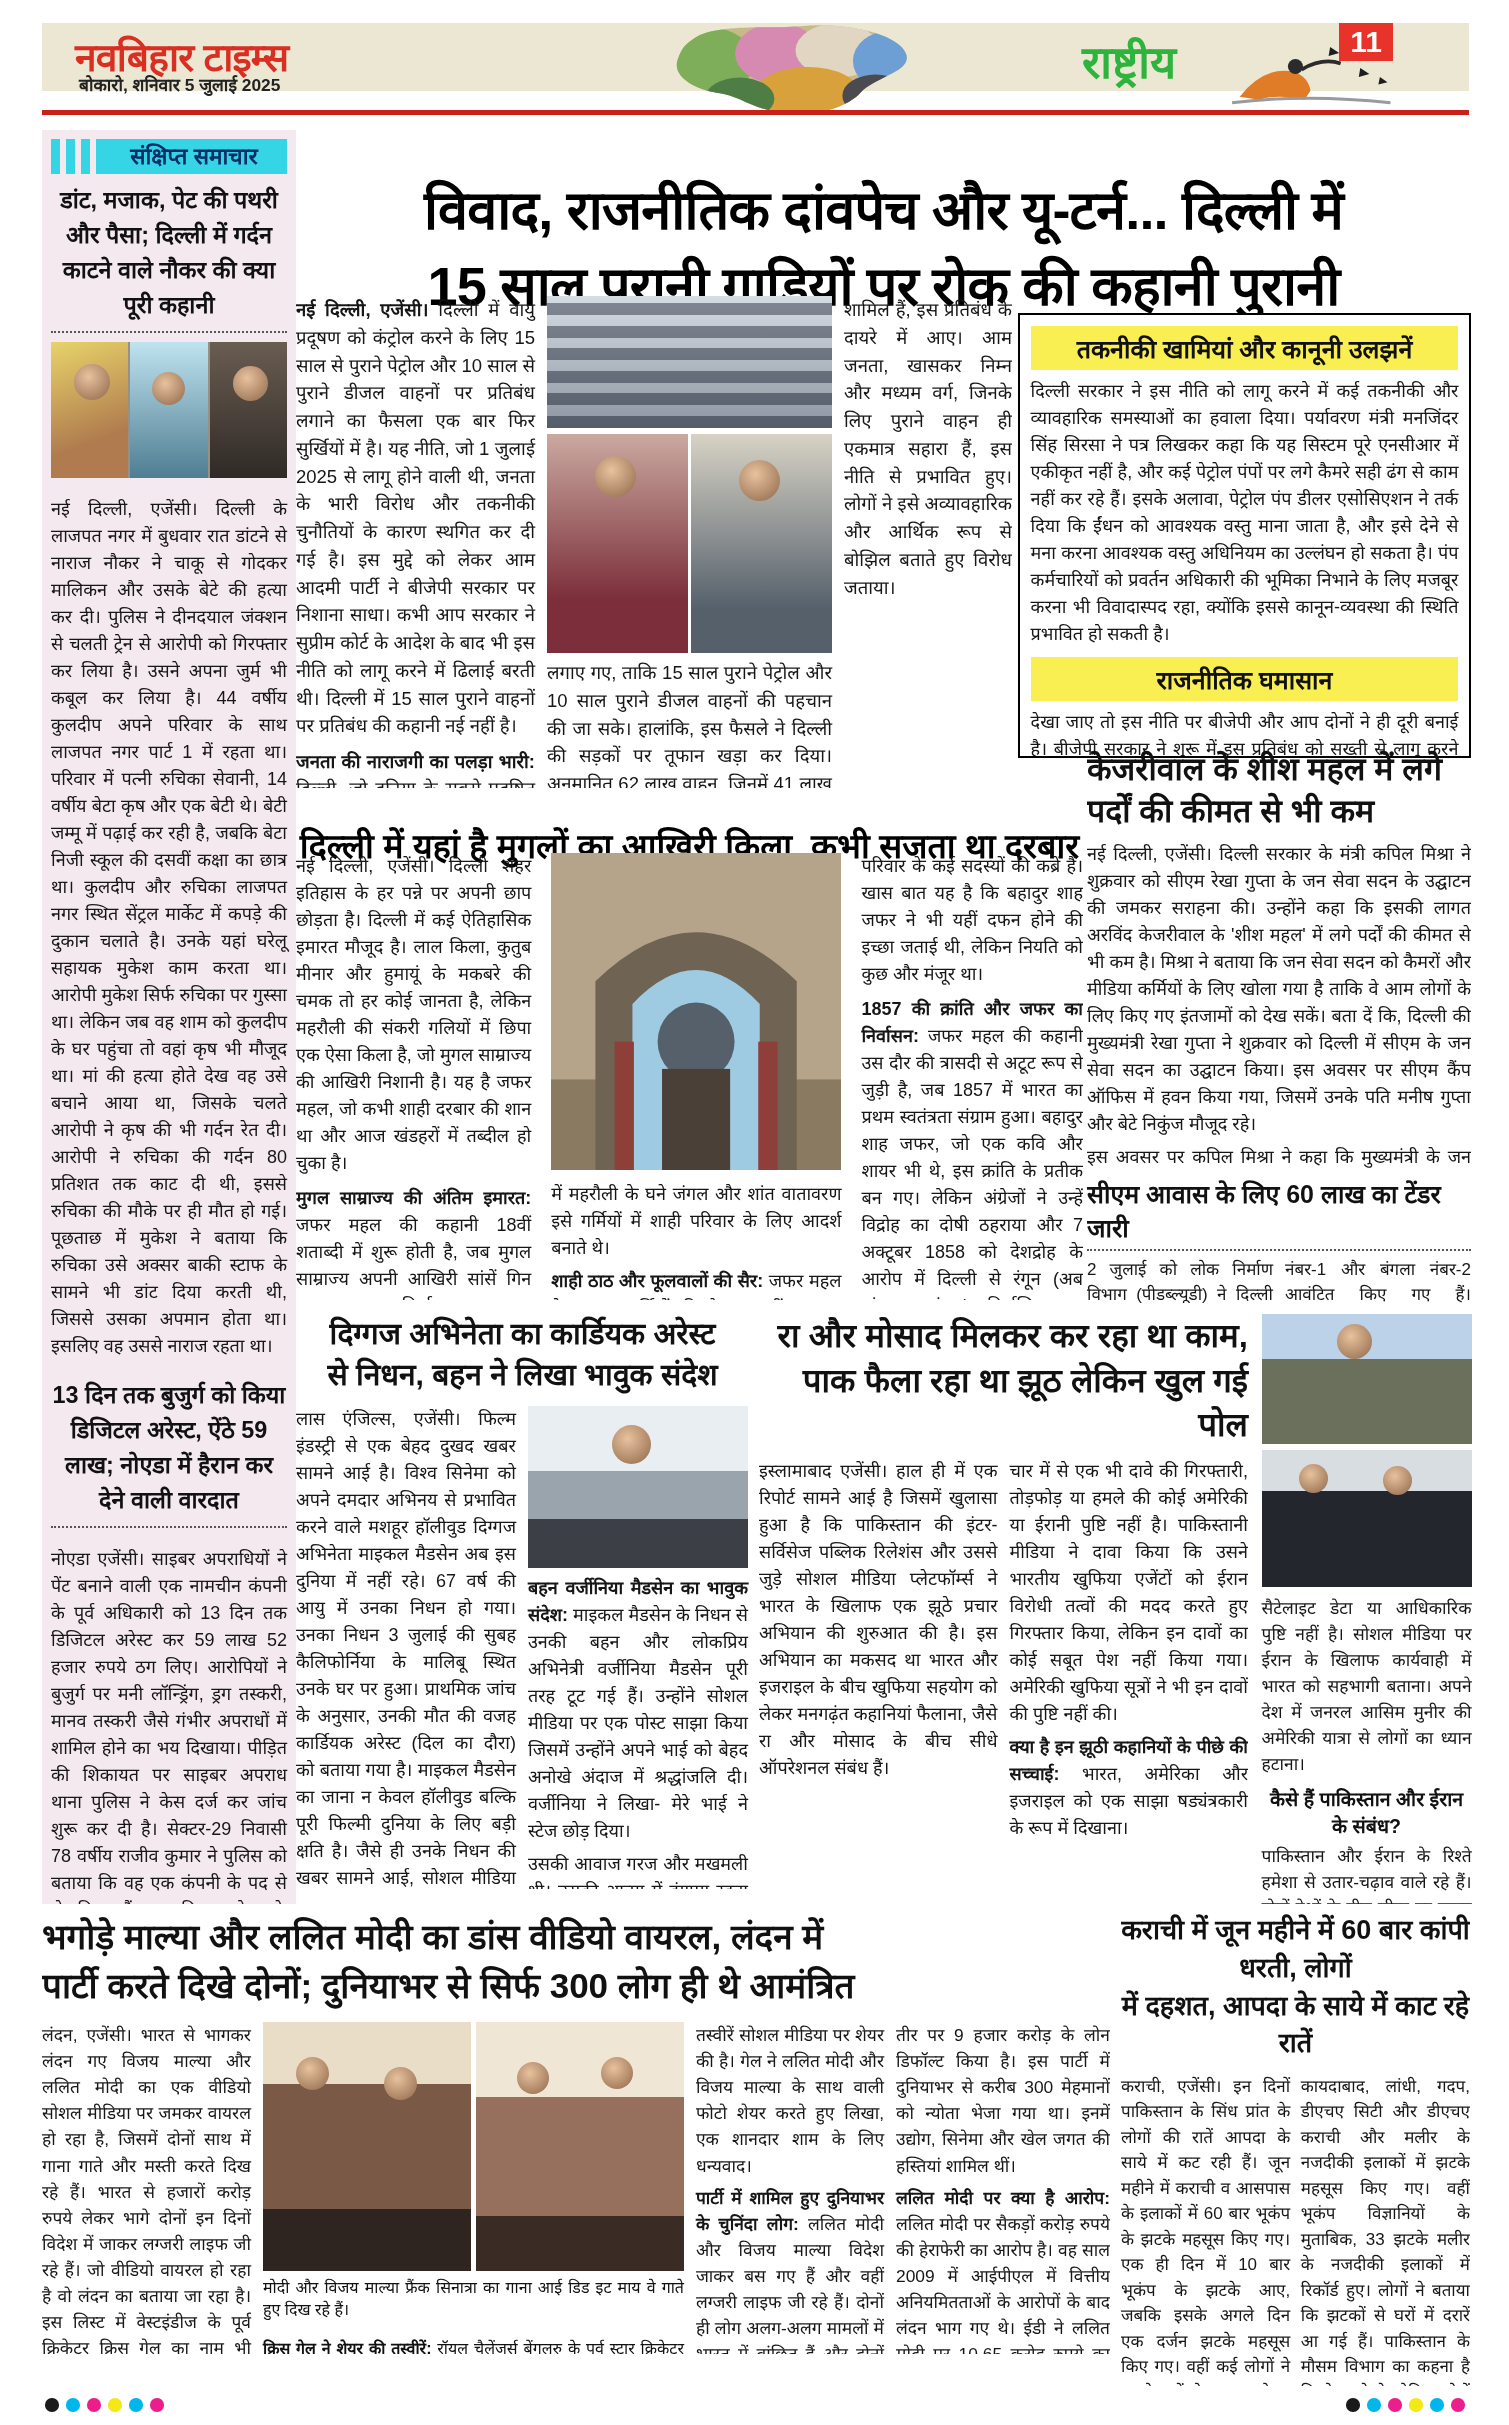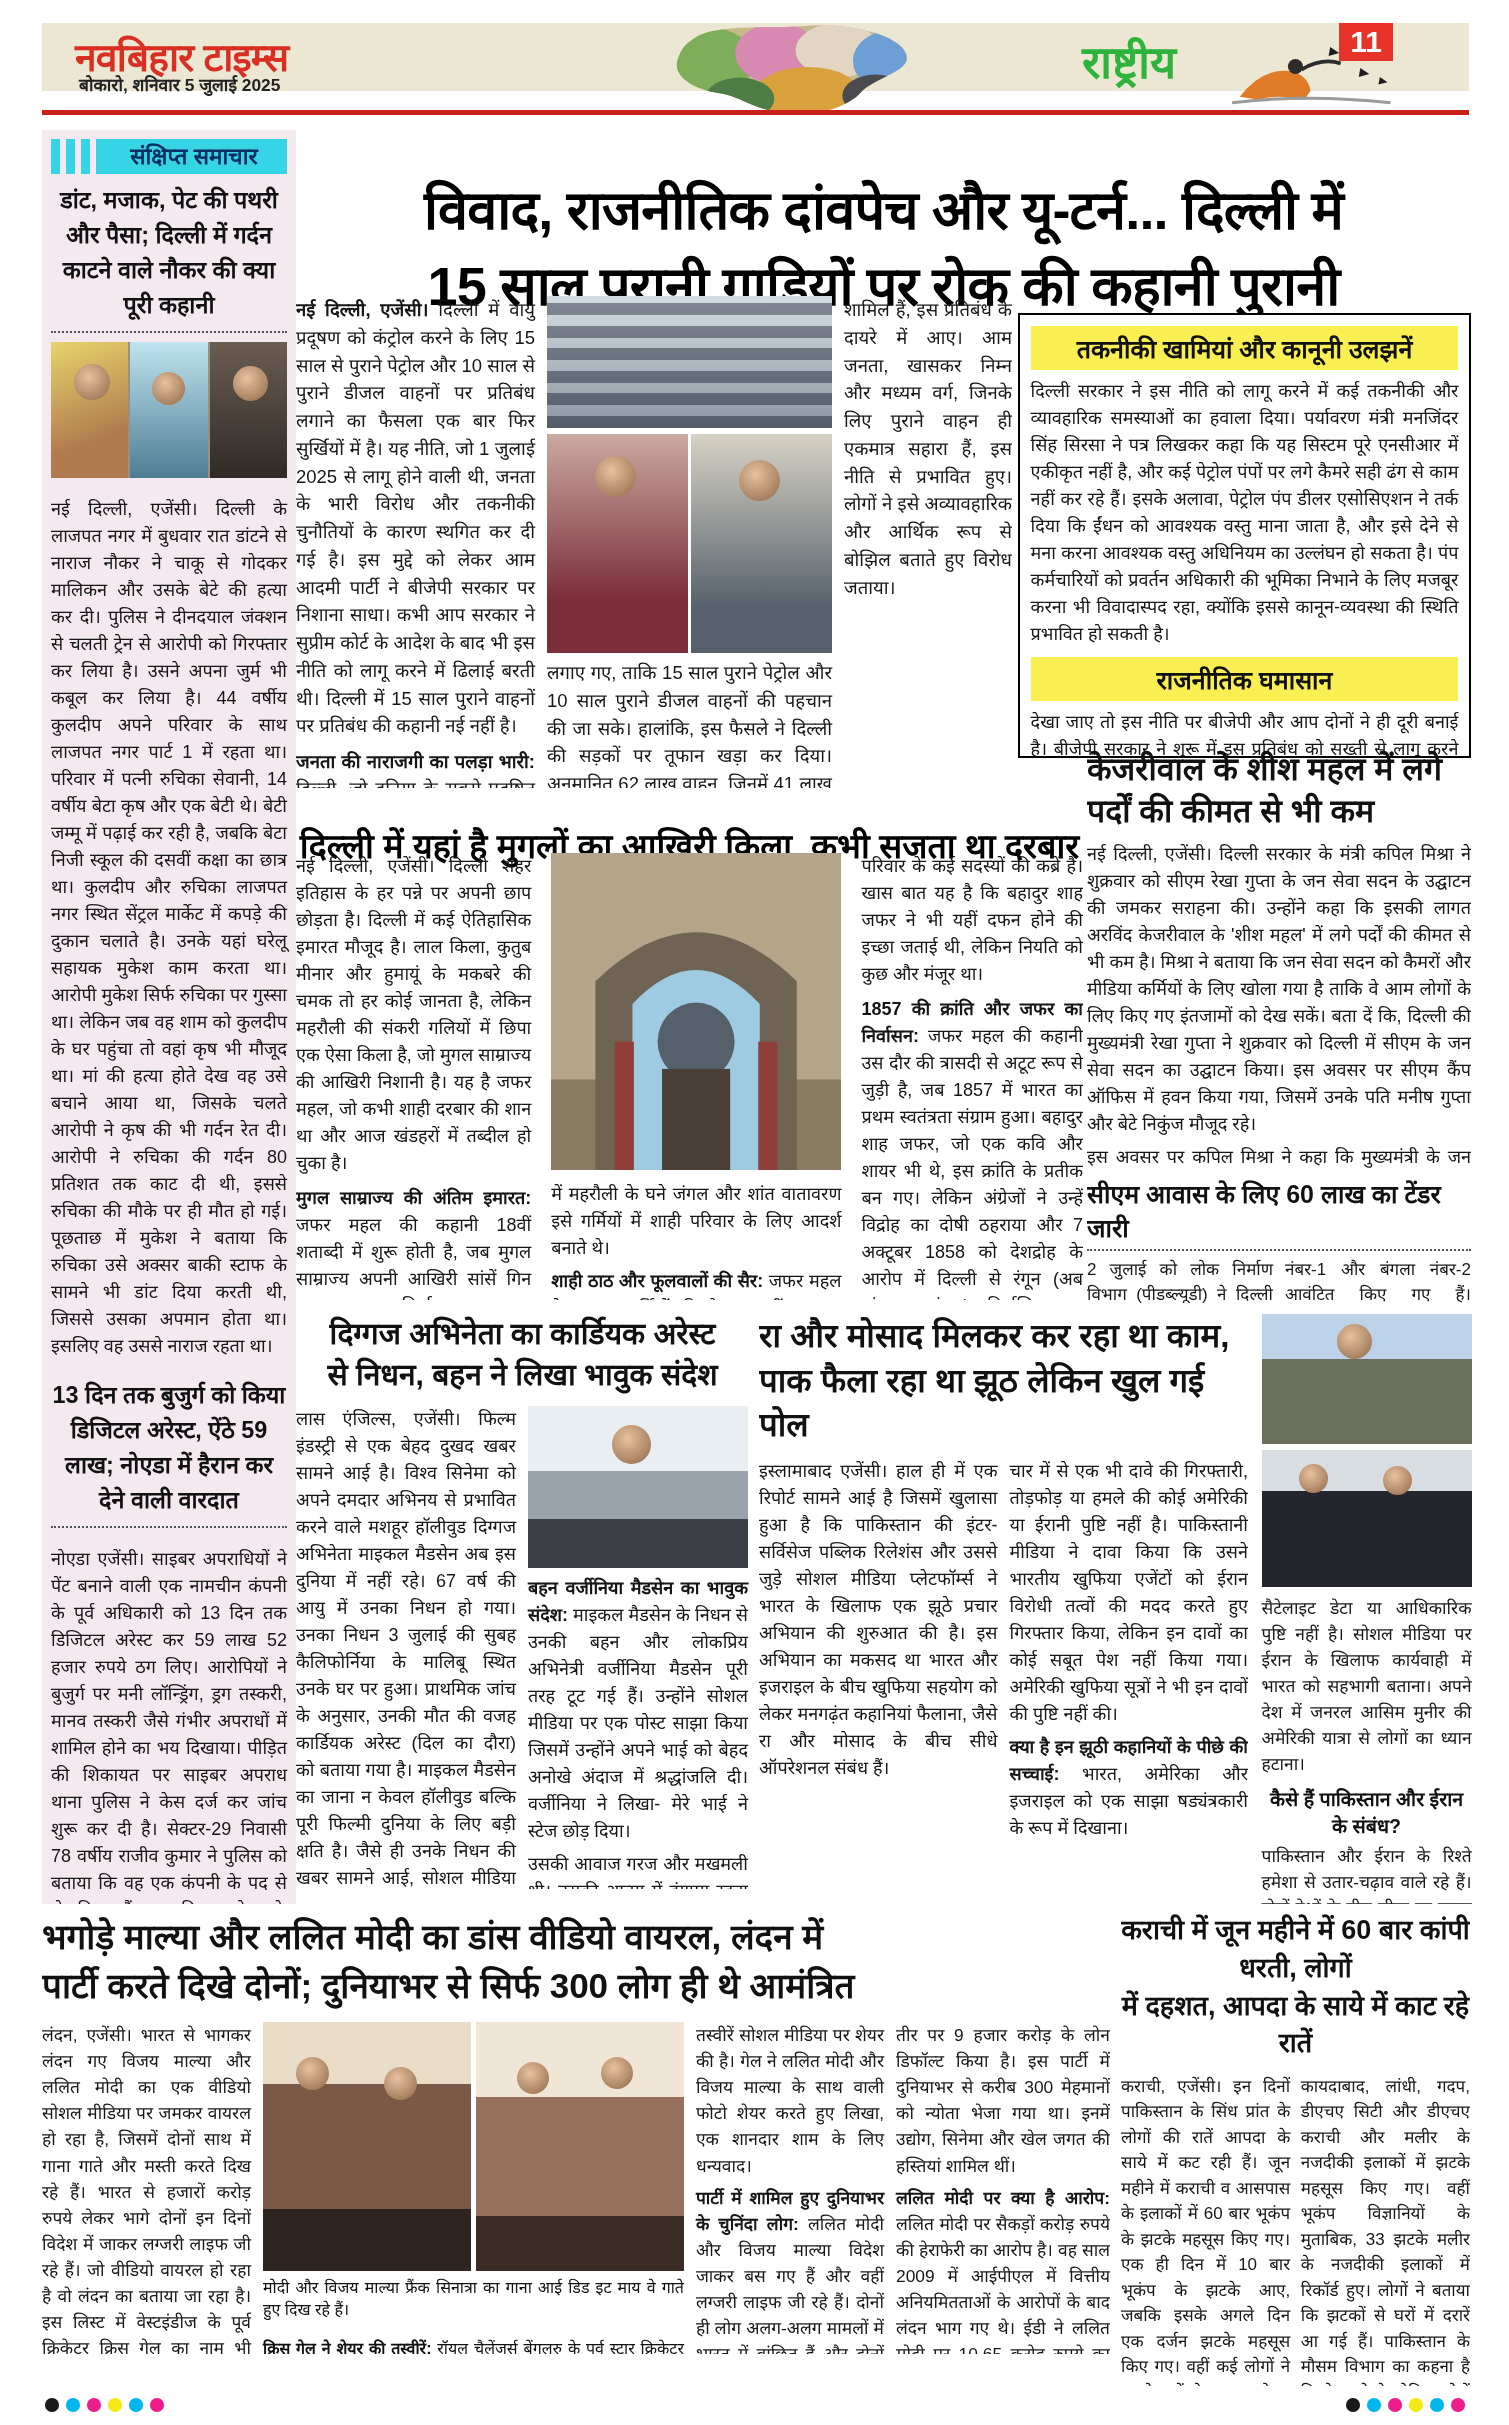--- a/index.html
+++ b/index.html
@@ -98,21 +98,21 @@
   .actor{left:296px;top:1314px;width:453px;height:590px;}
   .actor h2{font-size:30px;font-weight:900;text-align:center;margin:0 0 10.6px;line-height:1.35;}
   .actor-cols{display:flex;gap:12px;height:483px;overflow:hidden;}
   .actor-cols>div{font-size:18px;}
   .ac1{width:220px;}
   .ac2{width:220px;}
 
   
   .raw{left:759px;top:1314px;width:713px;height:590px;display:flex;gap:13.6px;}
   .raw-left{width:489px;}
-  .raw-left h2{font-size:33px;font-weight:900;text-align:left;margin:0 0 10.6px;line-height:1.35;}
+  .raw-left h2{font-size:33px;font-weight:900;text-align:right;margin:0 0 10.6px;line-height:1.35;}
   .raw-cols{display:flex;gap:12px;height:468px;overflow:hidden;}
   .raw-cols>div{font-size:18px;flex:1;}
   .raw-right{width:210px;font-size:17.4px;}
   .raw-sub{font-size:19.6px;font-weight:700;text-align:center;margin:7.5px 0 4.5px;}
 
   
   .mallya{left:42px;top:1912px;width:1068px;height:474px;}
   .mallya h2{font-size:35px;font-weight:900;margin:0 0 12px;line-height:1.4;text-align:left;}
   .mallya-row{display:flex;gap:12px;height:332px;overflow:hidden;}
   .ml-c{font-size:17.4px;}

